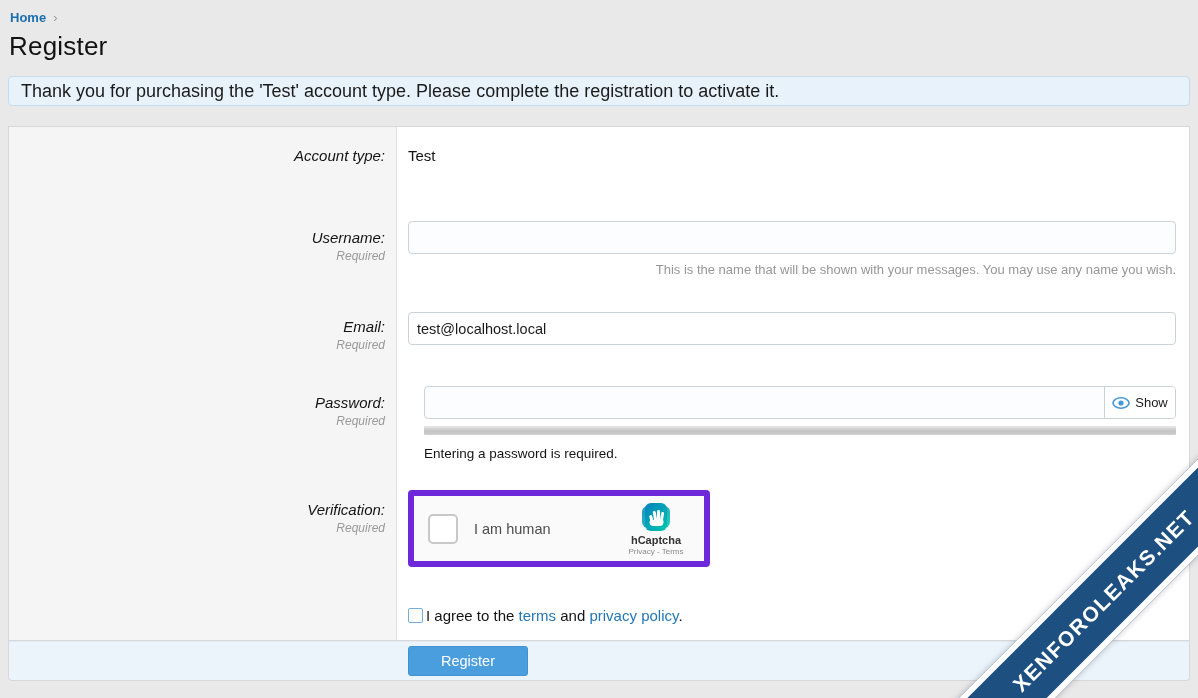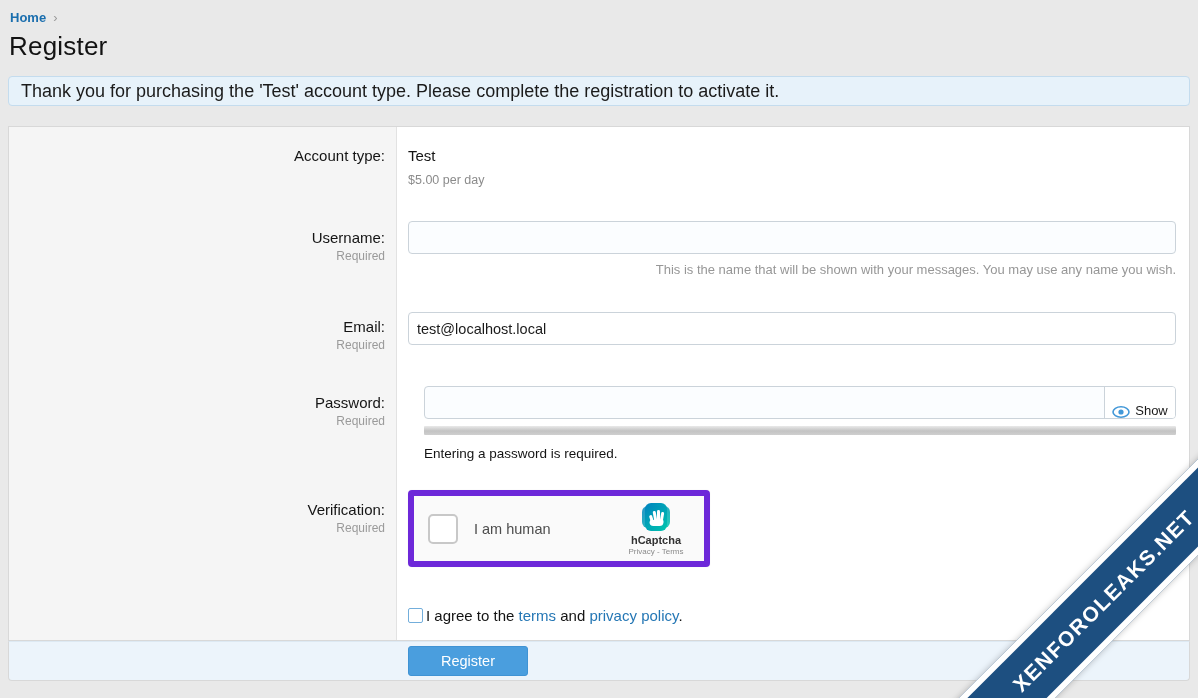--- a/index.html
+++ b/index.html
@@ -39,20 +39,21 @@
     border: 1px solid #d8d8d8;
     border-bottom: 1px solid #d8d8d8;
   }
   .form-row { display: flex; }
   .label-cell {
     width: 388px; min-width: 388px;
     background: #f5f5f5;
     border-right: 1px solid #e2e2e2;
     text-align: right;
     padding-right: 11px;
+    font-style: italic;
   }
   .field-cell { flex: 1; padding-left: 11px; padding-right: 13px; }
   .label-main { font-size: 15px; color: #141414; }
   .label-required { font-size: 12px; color: #9a9a9a; margin-top: 3px; }
 
   .row-account { height: 85px; }
   .row-account .label-cell { padding-top: 20px; }
   .row-account .field-cell { padding-top: 20px; }
   .acct-value { font-size: 15px; color: #141414; }
   .acct-price { font-size: 12.5px; color: #8b8b8b; margin-top: 9px; }
@@ -93,21 +94,21 @@
     background: #fbfdff; overflow: hidden;
   }
   .password-wrap input {
     flex: 1; border: none; background: transparent; outline: none;
     font-size: 14.5px; padding: 0 8px;
     font-family: "Liberation Sans", sans-serif;
   }
   .show-btn {
     width: 71px; border: none; border-left: 1px solid #cbd3da;
     background: #ffffff; cursor: pointer;
-    display: flex; align-items: flex-end; justify-content: center; gap: 5px;
+    display: flex; align-items: center; justify-content: center; gap: 5px;
     font-size: 13px; color: #1a1a1a;
     font-family: "Liberation Sans", sans-serif;
   }
   .strength-bar {
     margin-top: 7px; height: 9px; width: 100%;
     background: linear-gradient(#e9e9e9, #c3c3c3 55%, #cfcfcf);
     border-radius: 1px;
   }
   .password-error { margin-top: 11px; font-size: 13.5px; color: #141414; }
 
@@ -199,21 +200,20 @@
   </div>
 
   <div class="form-block">
 
     <div class="form-row row-account">
       <div class="label-cell">
         <div class="label-main">Account type:</div>
       </div>
       <div class="field-cell">
         <div class="acct-value">Test</div>
-        <div class="acct-price">$5.00 per day</div>
       </div>
     </div>
 
     <div class="form-row row-username">
       <div class="label-cell">
         <div class="label-main">Username:</div>
         <div class="label-required">Required</div>
       </div>
       <div class="field-cell">
         <input type="text" class="text-input" value="" style="">

